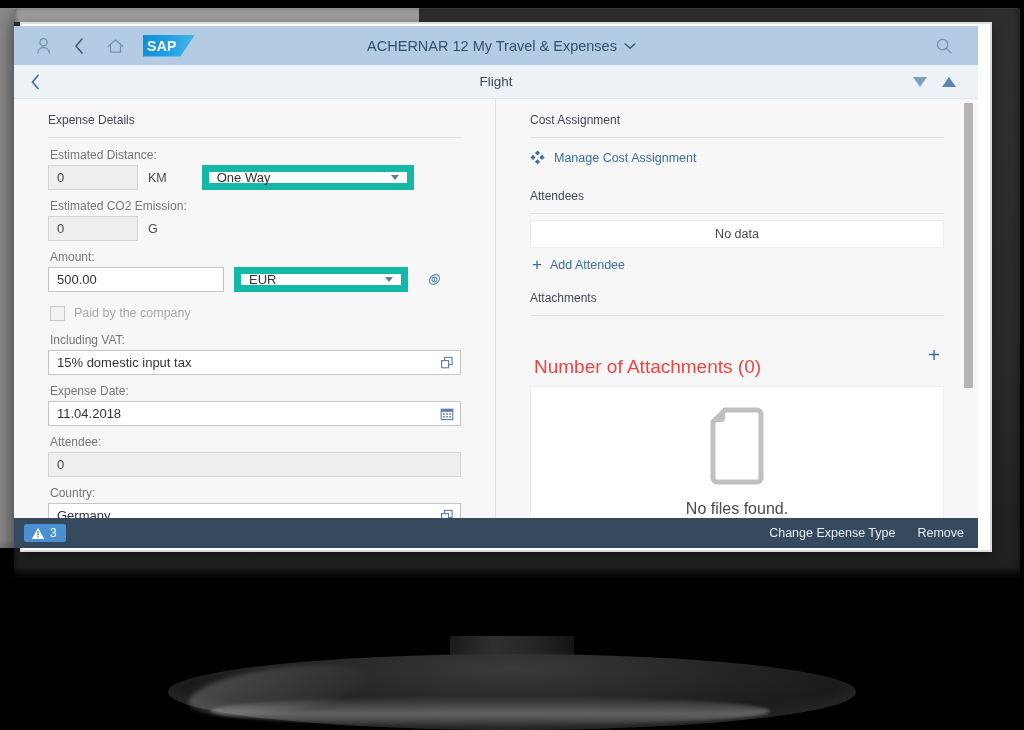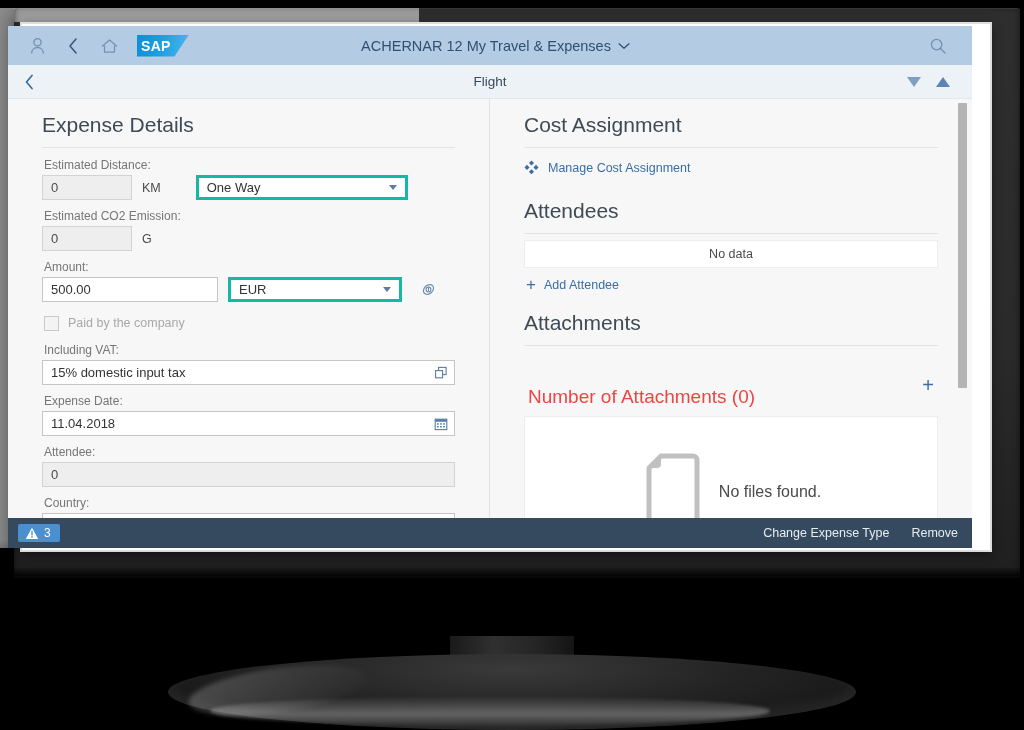--- a/index.html
+++ b/index.html
@@ -65,21 +65,21 @@
     position: absolute;
     left: 22px; top: 24px;
     width: 968px; height: 526px;
     background: #ffffff;
     box-shadow: 0 0 0 2px rgba(255,255,255,0.85), 0 3px 10px rgba(0,0,0,0.55);
   }
 
   
   .app {
     position: absolute;
-    left: 8px; top: 26px;
+    left: 14px; top: 26px;
     width: 964px; height: 522px;
     background: #f7f7f7;
     overflow: hidden;
     display: flex; flex-direction: column;
   }
 
   
   .shellbar {
     height: 39px; flex: 0 0 39px;
     background: #b3cbe3;
@@ -154,21 +154,21 @@
   }
   .col {
     padding: 0 22px;
     box-sizing: border-box;
     overflow: hidden;
   }
   .col-left { width: 482px; border-right: 1px solid #e2e2e2; }
   .col-right { width: 482px; }
 
   .section-title {
-    font-size: 21px; color: #3f4a56; font-weight: normal;
+    font-size: 12px; color: #3f4a56; font-weight: normal;
     margin: 0; padding: 14px 0 10px 12px;
   }
   .hr { height: 1px; background: #e3e3e3; margin: 0 12px 0 12px; }
 
   .form { padding: 10px 12px 0 12px; }
   .field-label {
     font-size: 12px; color: #767676;
     margin: 0 0 3px 2px;
   }
   .row { display: flex; align-items: center; gap: 10px; margin-bottom: 9px; }
@@ -184,21 +184,21 @@
     position: relative;
   }
   .inp.readonly { background: #eeeeee; border-color: #d3d3d3; color: #4a4a4a; }
   .inp.w-small { width: 90px; }
   .inp.w-full  { width: 100%; }
   .inp.w-amount{ width: 176px; }
   .unit { font-size: 12.5px; color: #4a4a4a; }
 
   .select {
     box-sizing: border-box;
-    height: 25px; border: 3px solid #14b8a6; background: #fff;
+    height: 25px; border: 7px solid #14b8a6; background: #fff;
     display: flex; align-items: center; justify-content: space-between;
     padding: 0 8px; font-size: 13px; color: #333;
     cursor: pointer;
   }
   .select.w-oneway { width: 212px; }
   .select.w-cur { width: 174px; }
 
   .chev-d {
     width: 0; height: 0;
     border-left: 4.5px solid transparent; border-right: 4.5px solid transparent;
@@ -237,21 +237,21 @@
     display: flex; align-items: center; justify-content: space-between;
     padding: 6px 4px 8px 4px;
     border-bottom: 1px solid #ededed;
   }
   .attach-title { font-size: 19px; color: #ef4444; margin-top: 24px; }
   .attach-plus { color: #3a6ea5; font-size: 20px; line-height: 1; cursor: pointer; font-weight: 300; }
 
   .nofiles {
     margin: 0 12px; background: #fff; border: 1px solid #ededed; border-top: none;
     height: 150px;
-    display: flex; flex-direction: row; align-items: center; justify-content: center;
+    display: flex; flex-direction: column; align-items: center; justify-content: center;
     gap: 14px;
   }
   .nofiles-text { font-size: 16px; color: #4a4a4a; }
 
   
   .scrollbar-track {
     position: absolute; right: 2px; top: 0; width: 12px; bottom: 0;
     background: transparent;
   }
   .scrollbar-thumb {

